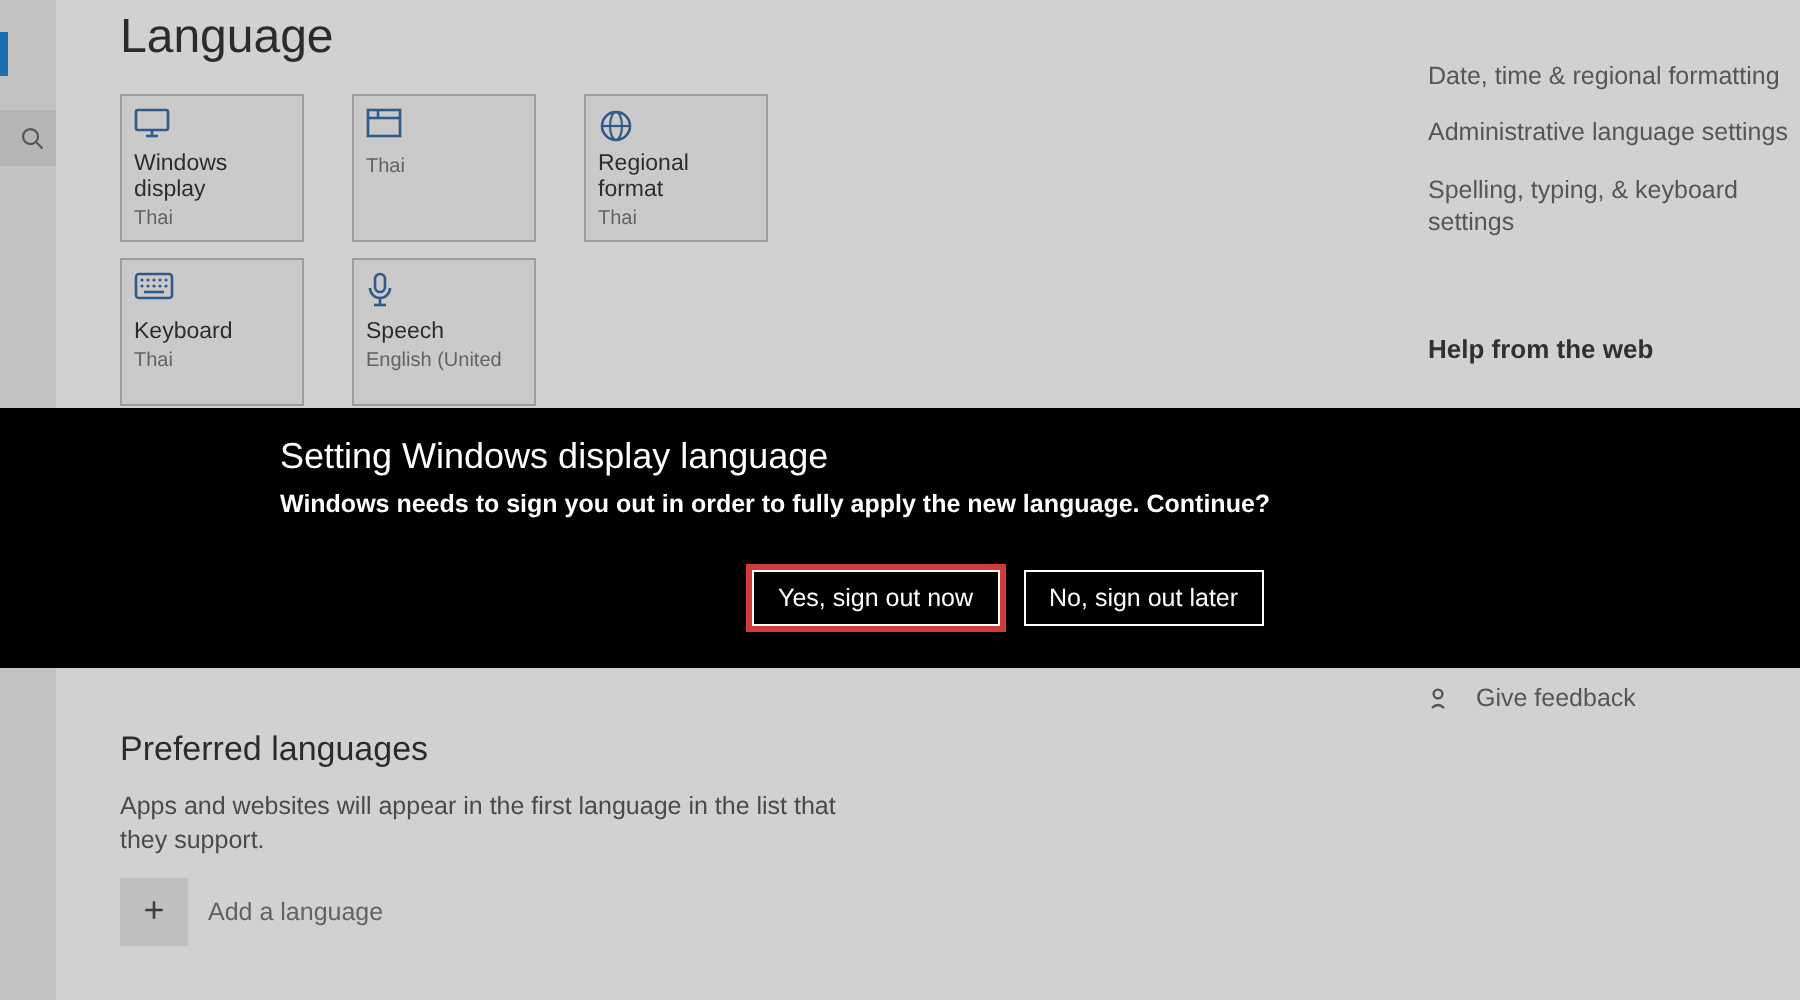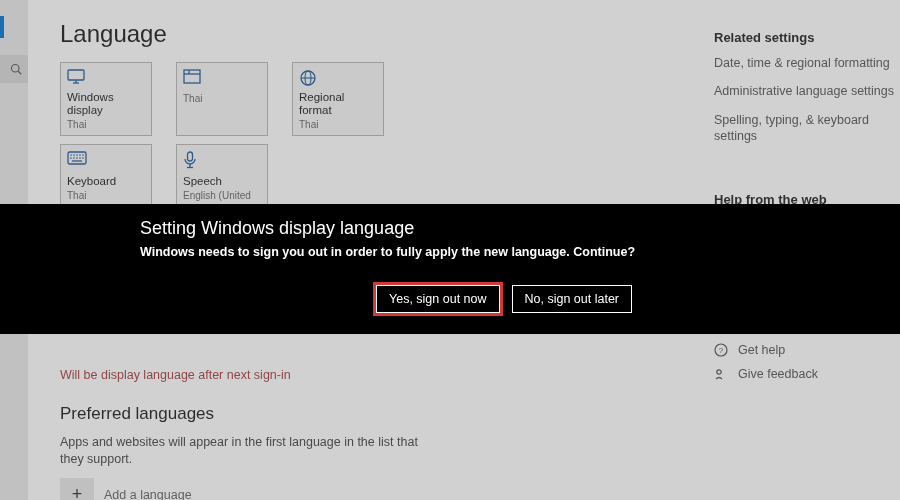--- a/index.html
+++ b/index.html
@@ -54,21 +54,21 @@
     flex: 0 0 640px;
   }
   .aside {
     flex: 1;
     padding-top: 30px;
     padding-left: 14px;
   }
   .page-title {
     font-size: 24px;
     font-weight: 400;
-    margin-top: 20px;
+    margin-top: 5px;
     margin-bottom: 14px;
   }
   .tiles {
     display: flex;
     gap: 24px;
     margin-bottom: 8px;
   }
   .tile {
     width: 92px;
     height: 74px;
@@ -270,33 +270,31 @@
               <line x1="4" y1="16.5" x2="10" y2="16.5" stroke="#215a9c" stroke-width="1.3"></line>
             </svg>
         </span>
         <span class="lbl">Speech</span>
         <span class="sub">English (United</span>
       </div>
     </div>
 
     <div style="height:132px"></div>
 
-    <div class="notice">Will be display language after next sign-in</div>
 
     <h2 class="section-heading">Preferred languages</h2>
     <p class="section-desc">Apps and websites will appear in the first language in the list that they support.</p>
 
     <div class="add-lang">
       <div class="plus-box">+</div>
       <span class="add-lang-text">Add a language</span>
     </div>
   </div>
 
   <div class="aside">
-    <div class="aside-heading">Related settings</div>
     <div class="aside-link">Date, time &amp; regional formatting</div>
     <div class="aside-link">Administrative language settings</div>
     <div class="aside-link">Spelling, typing, &amp; keyboard settings</div>
 
     <div class="aside-section-gap"></div>
     <div class="aside-heading">Help from the web</div>
 
     <div style="height:126px"></div>
 
     <div class="aside-icon-row">

